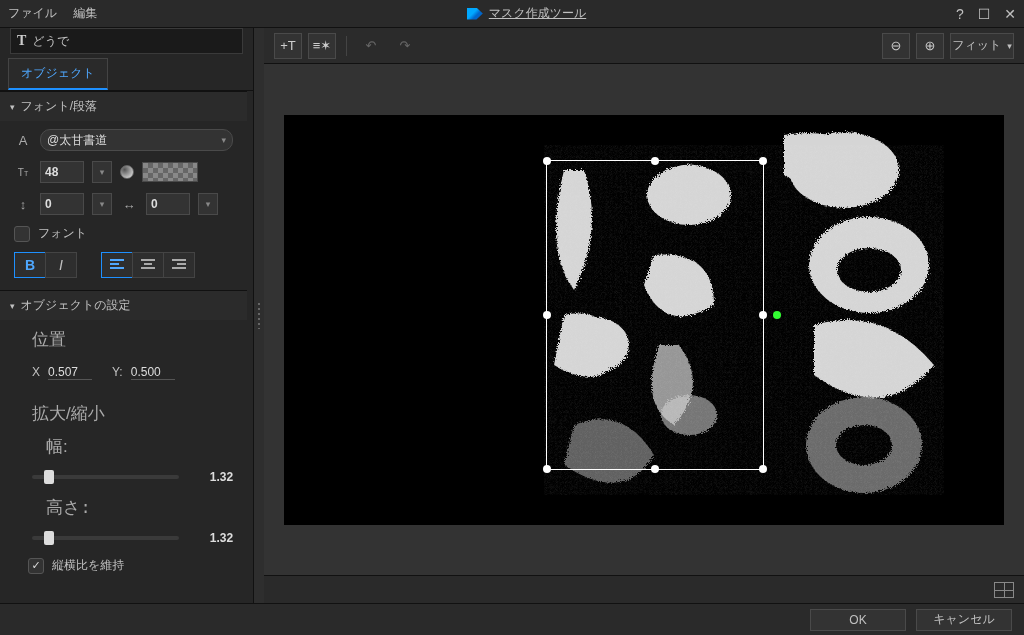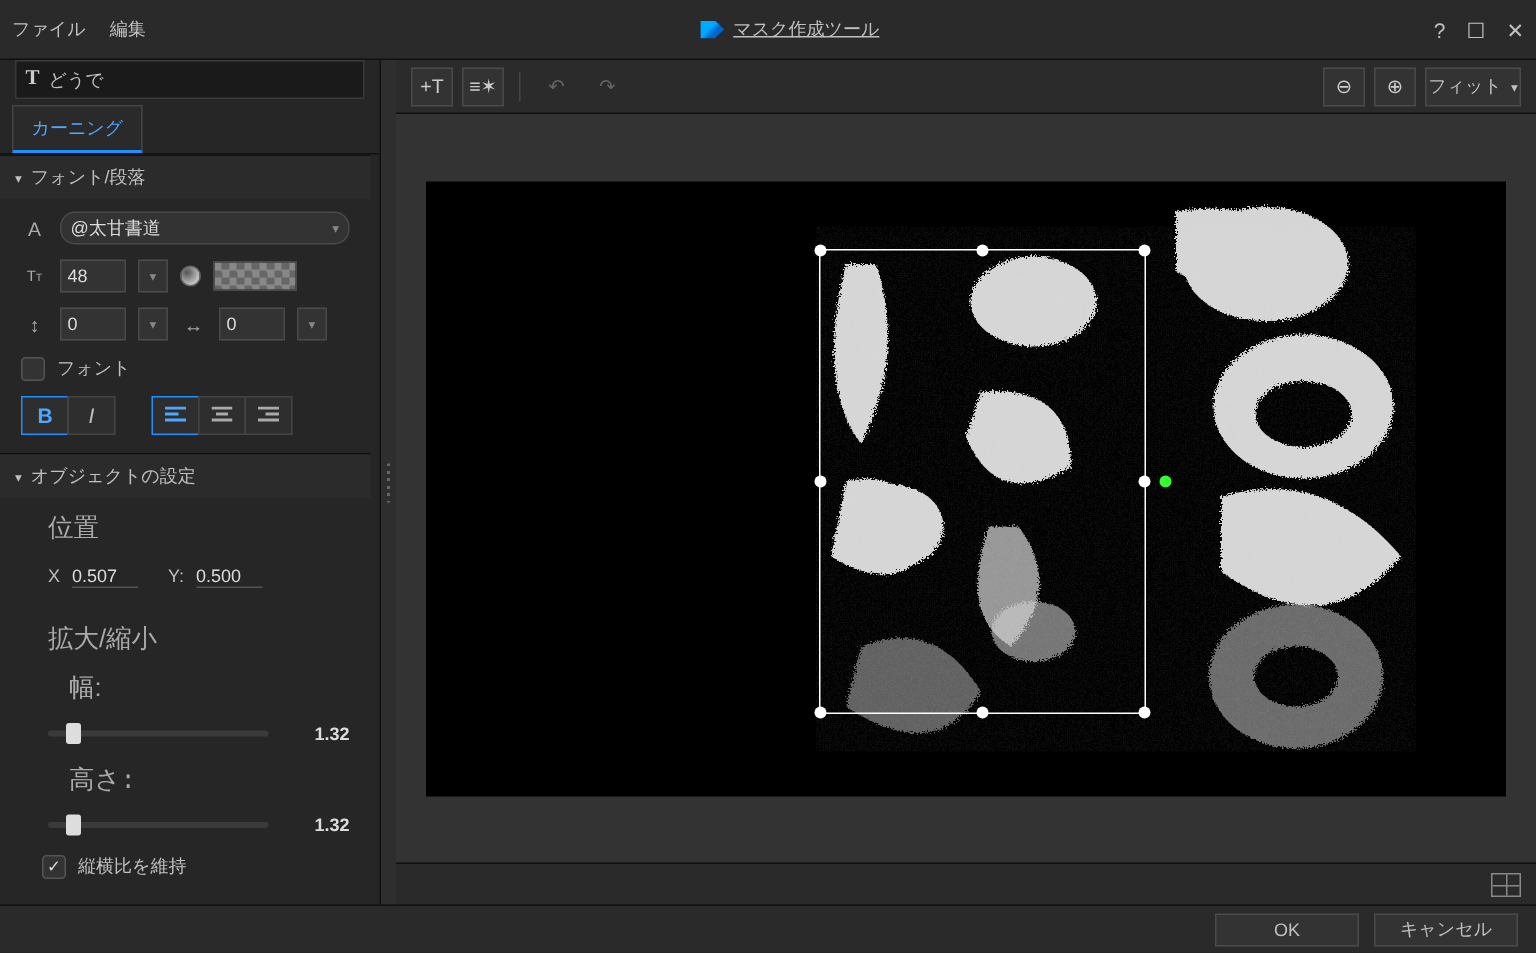--- a/index.html
+++ b/index.html
@@ -1,18 +1,18 @@
 <!DOCTYPE html>
 <html><head>
 <meta charset="utf-8">
 <style>
 * { box-sizing: border-box; margin: 0; padding: 0; font-family: "Meiryo", sans-serif; }
 body { background: #1a1a1a; color: #c0c0c0; font-size: 12px; width: 1024px; height: 635px; overflow: hidden; display: flex; flex-direction: column; }
 
-.titlebar { height: 40px; background: #2a2a2a; display: flex; align-items: center; padding: 0 8px; border-bottom: 1px solid #111; }
+.titlebar { height: 28px; background: #2a2a2a; display: flex; align-items: center; padding: 0 8px; border-bottom: 1px solid #111; }
 .titlebar .menus { display: flex; gap: 16px; }
 .titlebar .title-center { flex: 1; display: flex; align-items: center; justify-content: center; gap: 6px; text-decoration: underline; }
 .titlebar .title-center .logo { width: 16px; height: 12px; background: linear-gradient(135deg, #00a8ff 40%, #0066cc 60%); clip-path: polygon(0 0, 60% 0, 100% 50%, 60% 100%, 0 100%); position: relative; }
 .titlebar .win-controls { display: flex; gap: 14px; font-size: 14px; }
 .titlebar .menu-item { cursor: default; }
 .win-btn { cursor: default; }
 
 .body-row { flex: 1; display: flex; overflow: hidden; }
 
 .left-panel { width: 256px; background: #262626; display: flex; flex-direction: column; border-right: 1px solid #111; }
@@ -30,21 +30,21 @@
 .section { border-top: 1px solid #111; }
 .section-header { display: flex; align-items: center; gap: 6px; padding: 6px 10px; background: #2b2b2b; cursor: default; }
 .section-header .chev { font-size: 9px; }
 .section-body { padding: 8px 14px 12px; display: flex; flex-direction: column; gap: 10px; }
 
 .row { display: flex; align-items: center; gap: 8px; }
 .icon-s { width: 18px; text-align: center; font-size: 13px; color: #aaa; display:inline-block; }
 .dropdown { background: #333; border: 1px solid #4a4a4a; height: 22px; display: flex; align-items: center; padding: 0 6px; color: #ddd; cursor: default; position: relative; }
 .dropdown.wide { flex: 1; border-radius: 10px; }
 .dropdown .dd-arrow { margin-left: auto; font-size: 9px; color: #888; }
-.num-input { background: #333; border: 1px solid #4a4a4a; height: 22px; width: 44px; padding: 0 4px; color: #ddd; display: flex; align-items: center; cursor: text; }
+.num-input { background: #333; border: 1px solid #4a4a4a; height: 22px; width: 44px; padding: 0 4px; color: #ddd; display: flex; align-items: center; cursor: text; font-weight: bold; }
 .dd-btn { width: 20px; height: 22px; background: #333; border: 1px solid #4a4a4a; display: flex; align-items: center; justify-content: center; font-size: 9px; color: #888; cursor: default; }
 .moon { width: 14px; height: 14px; border-radius: 50%; background: radial-gradient(circle at 30% 30%, #555, #eee); border:1px solid #666; }
 .checker { width: 56px; height: 20px; background: repeating-conic-gradient(#666 0 25%, #888 0 50%) 0 0/10px 10px; border: 1px solid #4a4a4a; cursor: default; }
 
 .checkbox { width: 16px; height: 16px; border: 1px solid #555; background: #333; border-radius: 3px; display: flex; align-items: center; justify-content: center; cursor: default; }
 .checkbox.checked::after { content: "✓"; font-size: 11px; color: #ddd; }
 
 .btn-group { display: flex; gap: 0; }
 .style-btn { width: 32px; height: 26px; background: #2e2e2e; border: 1px solid #444; display: flex; align-items: center; justify-content: center; font-size: 14px; cursor: default; }
 .style-btn.active { border-color: #1e90ff; color: #4fa8ff; }
@@ -106,21 +106,21 @@
   </div>
 </div>
 
 <div class="body-row">
   <div class="left-panel">
     <div class="selection-box">
       <span class="t-icon">T</span>
       <span>どうで</span>
     </div>
     <div class="tabs">
-      <div class="tab">カーニング</div>
+      <div class="tab">オブジェクト</div>
     </div>
 
     <div class="panel-scroll">
 
       <div class="section">
         <div class="section-header">
           <span class="chev">▾</span>
           <span>フォント/段落</span>
         </div>
         <div class="section-body">

